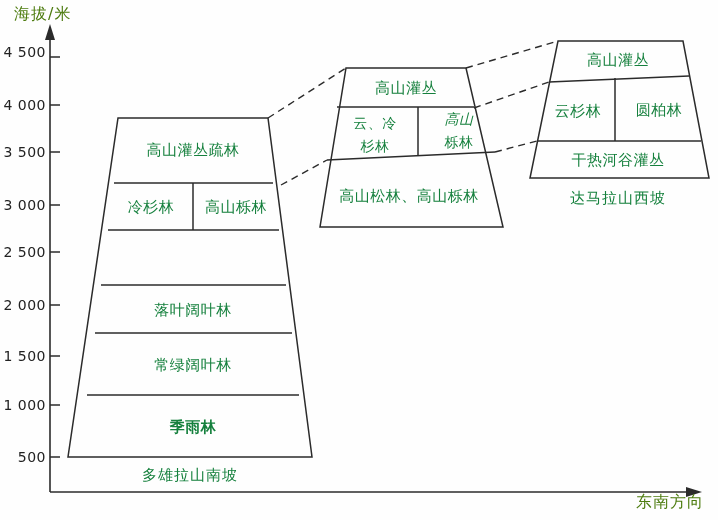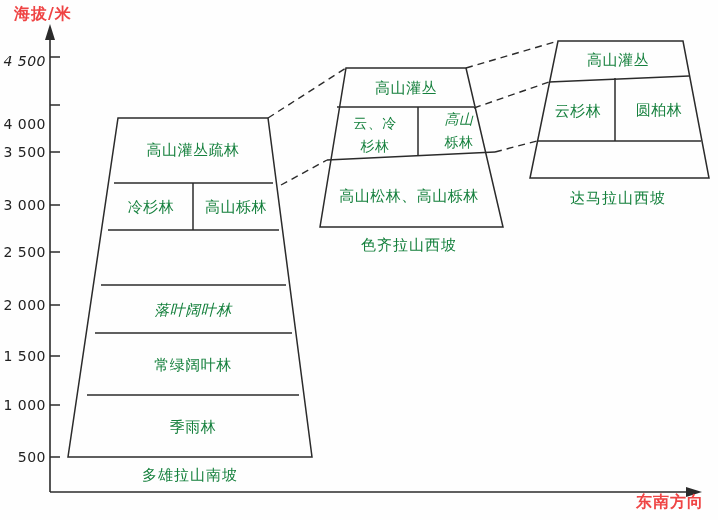--- a/index.html
+++ b/index.html
@@ -33,22 +33,22 @@
     position:absolute;
     font-size:14px;
     color:#222;
     transform:translate(-100%,-50%);
     white-space:nowrap;
     letter-spacing:0.5px;
   }
   .axis-title{
     position:absolute;
     font-size:16px;
-    font-weight:700;
-    color:#ef4444;
+    font-weight:400;
+    color:#4d7c0f;
     white-space:nowrap;
     letter-spacing:1px;
   }
   .zone-lbl{ font-size:15px; }
   .zone-lbl.small{ font-size:14px; }
   .zone-lbl.two-line{ line-height:1.12; }
   .slope-lbl{ font-size:15px; letter-spacing:1px; }
 </style>
 </head>
 <body>
@@ -113,44 +113,44 @@
 
       <line x1="466" y1="68" x2="558" y2="41"></line>
       <line x1="474" y1="108" x2="549" y2="82"></line>
       <line x1="495" y1="152" x2="537" y2="141"></line>
     </g>
   </svg>
 
   <div class="axis-title" style="left:14px; top:4px;">海拔/米</div>
   <div class="axis-title" style="left:636px; top:492px;">东南方向</div>
 
-  <div class="tick-lbl" style="left:46px; top:61px;font-style:italic;">4 500</div>
-  <div class="tick-lbl" style="left:46px; top:105px;margin-top:19px;">4 000</div>
+  <div class="tick-lbl" style="left:46px; top:52px;">4 500</div>
+  <div class="tick-lbl" style="left:46px; top:105px;">4 000</div>
   <div class="tick-lbl" style="left:46px; top:152px;">3 500</div>
   <div class="tick-lbl" style="left:46px; top:205px;">3 000</div>
   <div class="tick-lbl" style="left:46px; top:252px;">2 500</div>
   <div class="tick-lbl" style="left:46px; top:305px;">2 000</div>
   <div class="tick-lbl" style="left:46px; top:356px;">1 500</div>
   <div class="tick-lbl" style="left:46px; top:405px;">1 000</div>
   <div class="tick-lbl" style="left:46px; top:457px;">500</div>
 
   <div class="lbl zone-lbl" style="left:193px; top:150px;">高山灌丛疏林</div>
   <div class="lbl zone-lbl" style="left:151px; top:207px;">冷杉林</div>
   <div class="lbl zone-lbl" style="left:236px; top:207px;">高山栎林</div>
-  <div class="lbl zone-lbl" style="left:193px; top:310px;font-style:italic;">落叶阔叶林</div>
+  <div class="lbl zone-lbl" style="left:193px; top:310px;">落叶阔叶林</div>
   <div class="lbl zone-lbl" style="left:193px; top:365px;">常绿阔叶林</div>
-  <div class="lbl zone-lbl" style="left:193px; top:427px;">季雨林</div>
+  <div class="lbl zone-lbl" style="left:193px; top:427px;font-weight:bold;">季雨林</div>
   <div class="lbl slope-lbl" style="left:190px; top:475px;">多雄拉山南坡</div>
 
   <div class="lbl zone-lbl" style="left:406px; top:88px;">高山灌丛</div>
   <div class="lbl zone-lbl small two-line" style="left:375px; top:124px;">云、冷</div>
   <div class="lbl zone-lbl small two-line" style="left:375px; top:147px;">杉林</div>
   <div class="lbl zone-lbl small two-line" style="left:459px; top:120px;font-style:italic;">高山</div>
   <div class="lbl zone-lbl small two-line" style="left:459px; top:143px;">栎林</div>
   <div class="lbl zone-lbl" style="left:409px; top:196px;">高山松林、高山栎林</div>
-  <div class="lbl slope-lbl" style="left:409px; top:245px;">色齐拉山西坡</div>
 
   <div class="lbl zone-lbl" style="left:618px; top:60px;">高山灌丛</div>
   <div class="lbl zone-lbl" style="left:578px; top:111px;">云杉林</div>
   <div class="lbl zone-lbl" style="left:659px; top:110px;">圆柏林</div>
+  <div class="lbl zone-lbl" style="left:618px; top:160px;">干热河谷灌丛</div>
   <div class="lbl slope-lbl" style="left:618px; top:198px;">达马拉山西坡</div>
 
 </div>
 
 </body></html>

